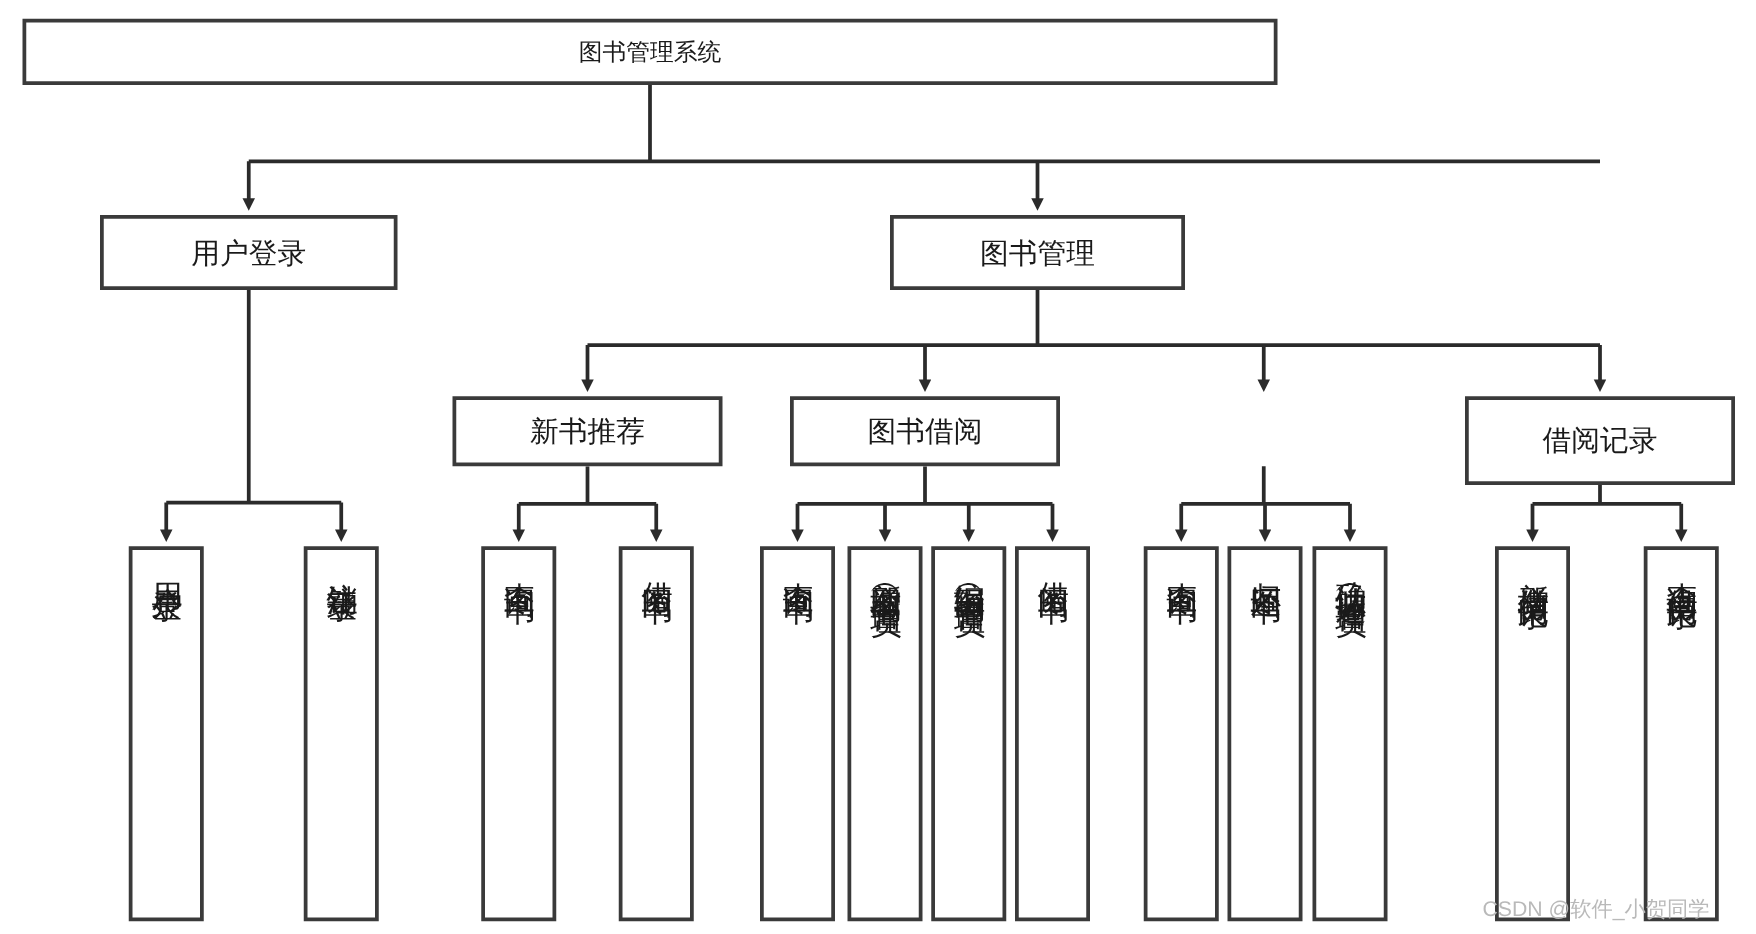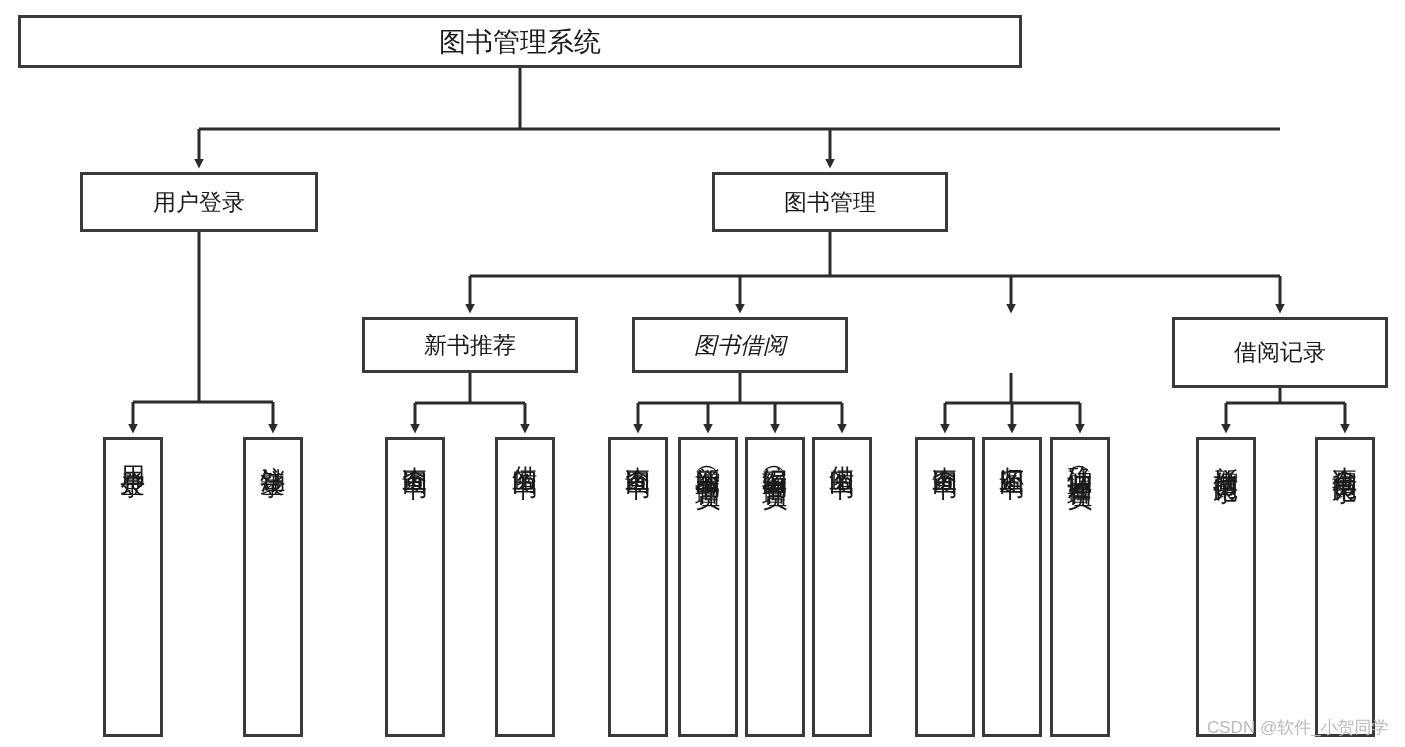--- a/index.html
+++ b/index.html
@@ -3,28 +3,28 @@
 <meta charset="utf-8">
 <style>
   html,body{margin:0;padding:0;background:#ffffff;}
   body{width:1405px;height:747px;overflow:hidden;
        font-family:"Liberation Sans","DejaVu Sans",sans-serif;}
   #diagram{position:relative;width:1405px;height:747px;background:#fff;}
   svg.edges{position:absolute;left:0;top:0;width:1405px;height:747px;}
   .node{position:absolute;box-sizing:border-box;background:#ffffff;
         border:3px solid #3a3a3a;display:flex;align-items:center;
         justify-content:center;color:#1a1a1a;}
-  .node.level1{font-size:27px;}
+  .node.level1{font-size:19px;}
   .node.level2{font-size:23px;}
   .node.level3{font-size:23px;}
   .node.leaf{font-size:25px;align-items:flex-start;padding-top:6px;}
   .vlabel{writing-mode:vertical-rl;text-orientation:upright;
           letter-spacing:3px;line-height:1.05;white-space:nowrap;}
   .watermark{position:absolute;left:1186px;top:716px;font-size:17px;
-             color:#b9b9b9;white-space:nowrap;margin-left:21px;}
+             color:#b9b9b9;white-space:nowrap;}
 </style>
 </head>
 <body>
 
 <div id="diagram">
 
   <svg class="edges" viewBox="0 0 1405 747" xmlns="http://www.w3.org/2000/svg">
     <defs>
       <marker id="arrow" markerWidth="12" markerHeight="12" refX="1.5" refY="5" orient="auto" markerUnits="userSpaceOnUse">
         <path d="M0,0 L10,5 L0,10 z" fill="#2b2b2b"></path>
@@ -81,21 +81,21 @@
   <div class="node level2" style="left:80px;top:172px;width:238px;height:60px;">
     <span>用户登录</span>
   </div>
   <div class="node level2" style="left:712px;top:172px;width:236px;height:60px;">
     <span>图书管理</span>
   </div>
 
   <div class="node level3" style="left:362px;top:317px;width:216px;height:56px;">
     <span>新书推荐</span>
   </div>
-  <div class="node level3" style="left:632px;top:317px;width:216px;height:56px;font-style:italic;">
+  <div class="node level3" style="left:632px;top:317px;width:216px;height:56px;">
     <span>图书借阅</span>
   </div>
   <div class="node level3" style="left:1172px;top:317px;width:216px;height:71px;">
     <span>借阅记录</span>
   </div>
 
   <div class="node leaf" style="left:103px;top:437px;width:60px;height:300px;">
     <span class="vlabel">用户登录</span>
   </div>
   <div class="node leaf" style="left:243px;top:437px;width:60px;height:300px;">

